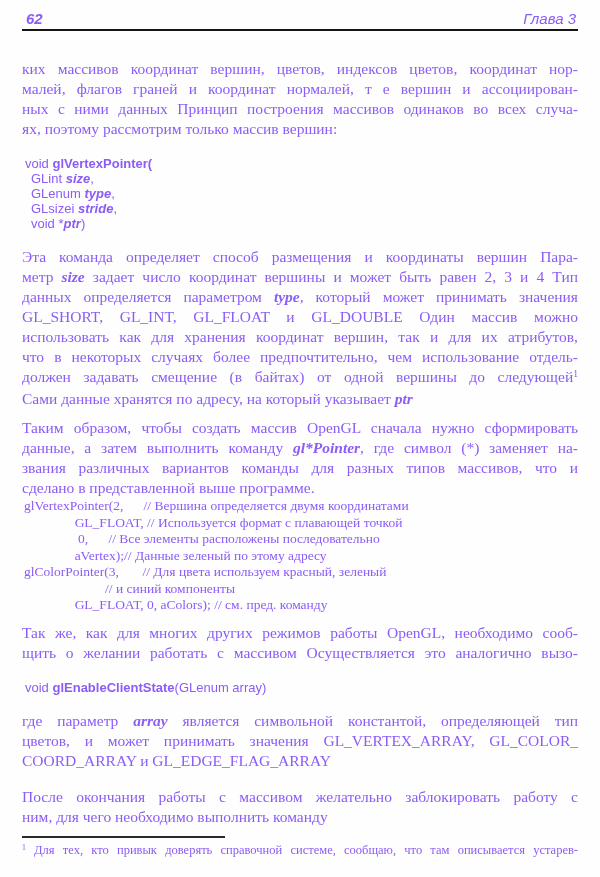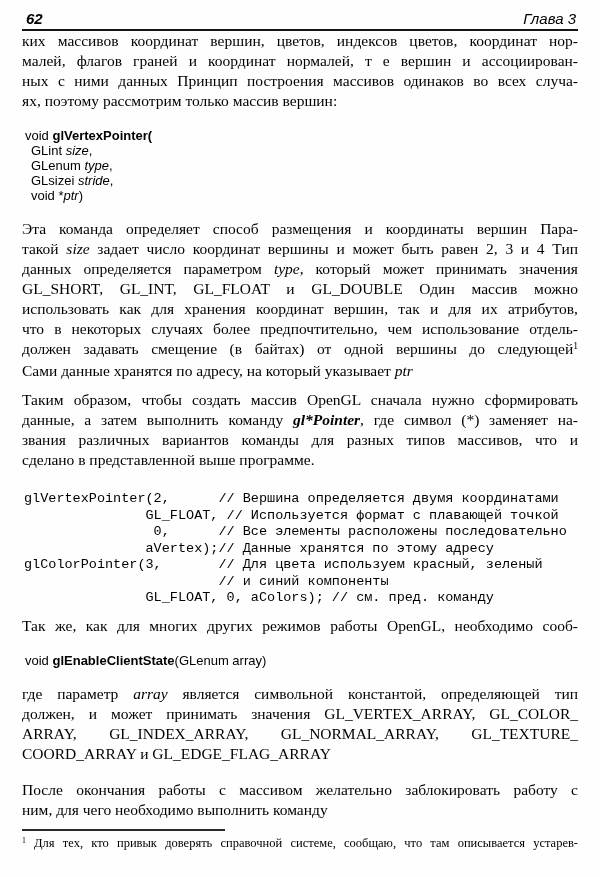--- a/index.html
+++ b/index.html
@@ -1,45 +1,45 @@
 <!DOCTYPE html>
 <html><head>
 <meta charset="utf-8">
 <style>
   html,body{margin:0;padding:0;background:#e8e8e8;}
   .page{
     width:600px;height:877px;background:#fefefe;box-sizing:border-box;
-    padding:10px 22px 0 22px;overflow:hidden;color:#000000;
+    padding:10px 22px 0 22px;overflow:hidden;color:#8b5cf6;
     font-family:"Liberation Serif",serif;
   }
   .hdr{
     display:flex;justify-content:space-between;align-items:flex-end;
     font-family:"Liberation Sans",sans-serif;font-style:italic;font-size:15px;
     padding:0 2px 1px 4px;
   }
   .hdr .pgnum{font-weight:700;}
   .rule{height:2px;background:#151515;margin-top:1px;}
   section{margin:0;}
   .para{font-size:15.5px;line-height:20px;}
-  .para.first{margin-top:0;}
+  .para.first{margin-top:28px;}
   .para{margin-top:16px;}
   .tl{width:100%;}
   .j{text-align:justify;text-align-last:justify;}
-  .i{font-style:italic;}
+  .i{font-style:italic;font-weight:bold;}
   .b{font-weight:700;}
   .bi{font-weight:700;font-style:italic;}
   .sup{font-size:.62em;position:relative;top:-0.5em;}
   .decl{
     font-family:"Liberation Sans",sans-serif;font-size:13px;line-height:15px;
     margin:17px 0 7px 3px;
   }
   .decl .tl:not(:first-child){padding-left:6px;}
   .code{
-    font-family:Liberation Mono, monospace;
-    font-size:13.5px;line-height:16.5px;margin:21px 0 7px 2px;
+    font-family:Liberation Serif, serif;
+    font-size:13.5px;line-height:16.5px;margin:0 0 7px 2px;
   }
   .code .tl{white-space:pre;}
   .gap{margin-top:9px;}
   .fnrule{width:203px;height:2px;background:#2a2a2a;margin:9px 0 5px 0;}
   .footnote{font-size:12.5px;line-height:14.5px;}
   .footnote .tl:not(:first-child){padding-left:13px;}
 </style>
 </head>
 <body>
 
@@ -60,58 +60,58 @@
   <section class="decl">
       <div class="tl"><span>void </span><span class="b">glVertexPointer(</span></div>
       <div class="tl"><span>GLint </span><span class="i">size</span><span>,</span></div>
       <div class="tl"><span>GLenum </span><span class="i">type</span><span>,</span></div>
       <div class="tl"><span>GLsizei </span><span class="i">stride</span><span>,</span></div>
       <div class="tl"><span>void *</span><span class="i">ptr</span><span>)</span></div>
     </section>
 
   <section class="para">
       <div class="tl j"><span>Эта команда определяет способ размещения и координаты вершин Пара-</span></div>
-      <div class="tl j"><span>такой </span><span class="i">size</span><span> задает число координат вершины и может быть равен 2, 3 и 4 Тип</span></div>
+      <div class="tl j"><span>метр </span><span class="i">size</span><span> задает число координат вершины и может быть равен 2, 3 и 4 Тип</span></div>
       <div class="tl j"><span>данных определяется параметром </span><span class="i">type</span><span>, который может принимать значения</span></div>
       <div class="tl j"><span>GL_SHORT, GL_INT, GL_FLOAT и GL_DOUBLE Один массив можно</span></div>
       <div class="tl j"><span>использовать как для хранения координат вершин, так и для их атрибутов,</span></div>
       <div class="tl j"><span>что в некоторых случаях более предпочтительно, чем использование отдель-</span></div>
       <div class="tl j"><span>должен задавать смещение (в байтах) от одной вершины до следующей</span><span class="sup">1</span></div>
       <div class="tl"><span>Сами данные хранятся по адресу, на который указывает </span><span class="i">ptr</span></div>
     </section>
 
   <section class="para gap">
       <div class="tl j"><span>Таким образом, чтобы создать массив OpenGL сначала нужно сформировать</span></div>
       <div class="tl j"><span>данные, а затем выполнить команду </span><span class="bi">gl*Pointer</span><span>, где символ (*) заменяет на-</span></div>
       <div class="tl j"><span>звания различных вариантов команды для разных типов массивов, что и</span></div>
       <div class="tl"><span>сделано в представленной выше программе.</span></div>
     </section>
 
   <section class="code">
       <div class="tl"><span>glVertexPointer(2,      // Вершина определяется двумя координатами</span></div>
       <div class="tl"><span>               GL_FLOAT, // Используется формат с плавающей точкой</span></div>
       <div class="tl"><span>                0,      // Все элементы расположены последовательно</span></div>
-      <div class="tl"><span>               aVertex);// Данные хранятся по этому адресу</span></div>
+      <div class="tl"><span>               aVertex);// Данные зеленый по этому адресу</span></div>
       <div class="tl"><span>glColorPointer(3,       // Для цвета используем красный, зеленый</span></div>
       <div class="tl"><span>                        // и синий компоненты</span></div>
       <div class="tl"><span>               GL_FLOAT, 0, aColors); // см. пред. команду</span></div>
     </section>
 
   <section class="para gap">
       <div class="tl j"><span>Так же, как для многих других режимов работы OpenGL, необходимо сооб-</span></div>
+      <div class="tl j"><span>щить о желании работать с массивом Осуществляется это аналогично вызо-</span></div>
     </section>
 
   <section class="decl">
       <div class="tl"><span>void </span><span class="b">glEnableClientState</span><span>(GLenum array)</span></div>
     </section>
 
   <section class="para">
       <div class="tl j"><span>где параметр </span><span class="i">array</span><span> является символьной константой, определяющей тип</span></div>
-      <div class="tl j"><span>должен, и может принимать значения GL_VERTEX_ARRAY, GL_COLOR_</span></div>
-      <div class="tl j"><span>ARRAY, GL_INDEX_ARRAY, GL_NORMAL_ARRAY, GL_TEXTURE_</span></div>
+      <div class="tl j"><span>цветов, и может принимать значения GL_VERTEX_ARRAY, GL_COLOR_</span></div>
       <div class="tl"><span>COORD_ARRAY и GL_EDGE_FLAG_ARRAY</span></div>
     </section>
 
   <section class="para">
       <div class="tl j"><span>После окончания работы с массивом желательно заблокировать работу с</span></div>
       <div class="tl"><span>ним, для чего необходимо выполнить команду</span></div>
     </section>
 
 
   <div class="fnrule"></div>

